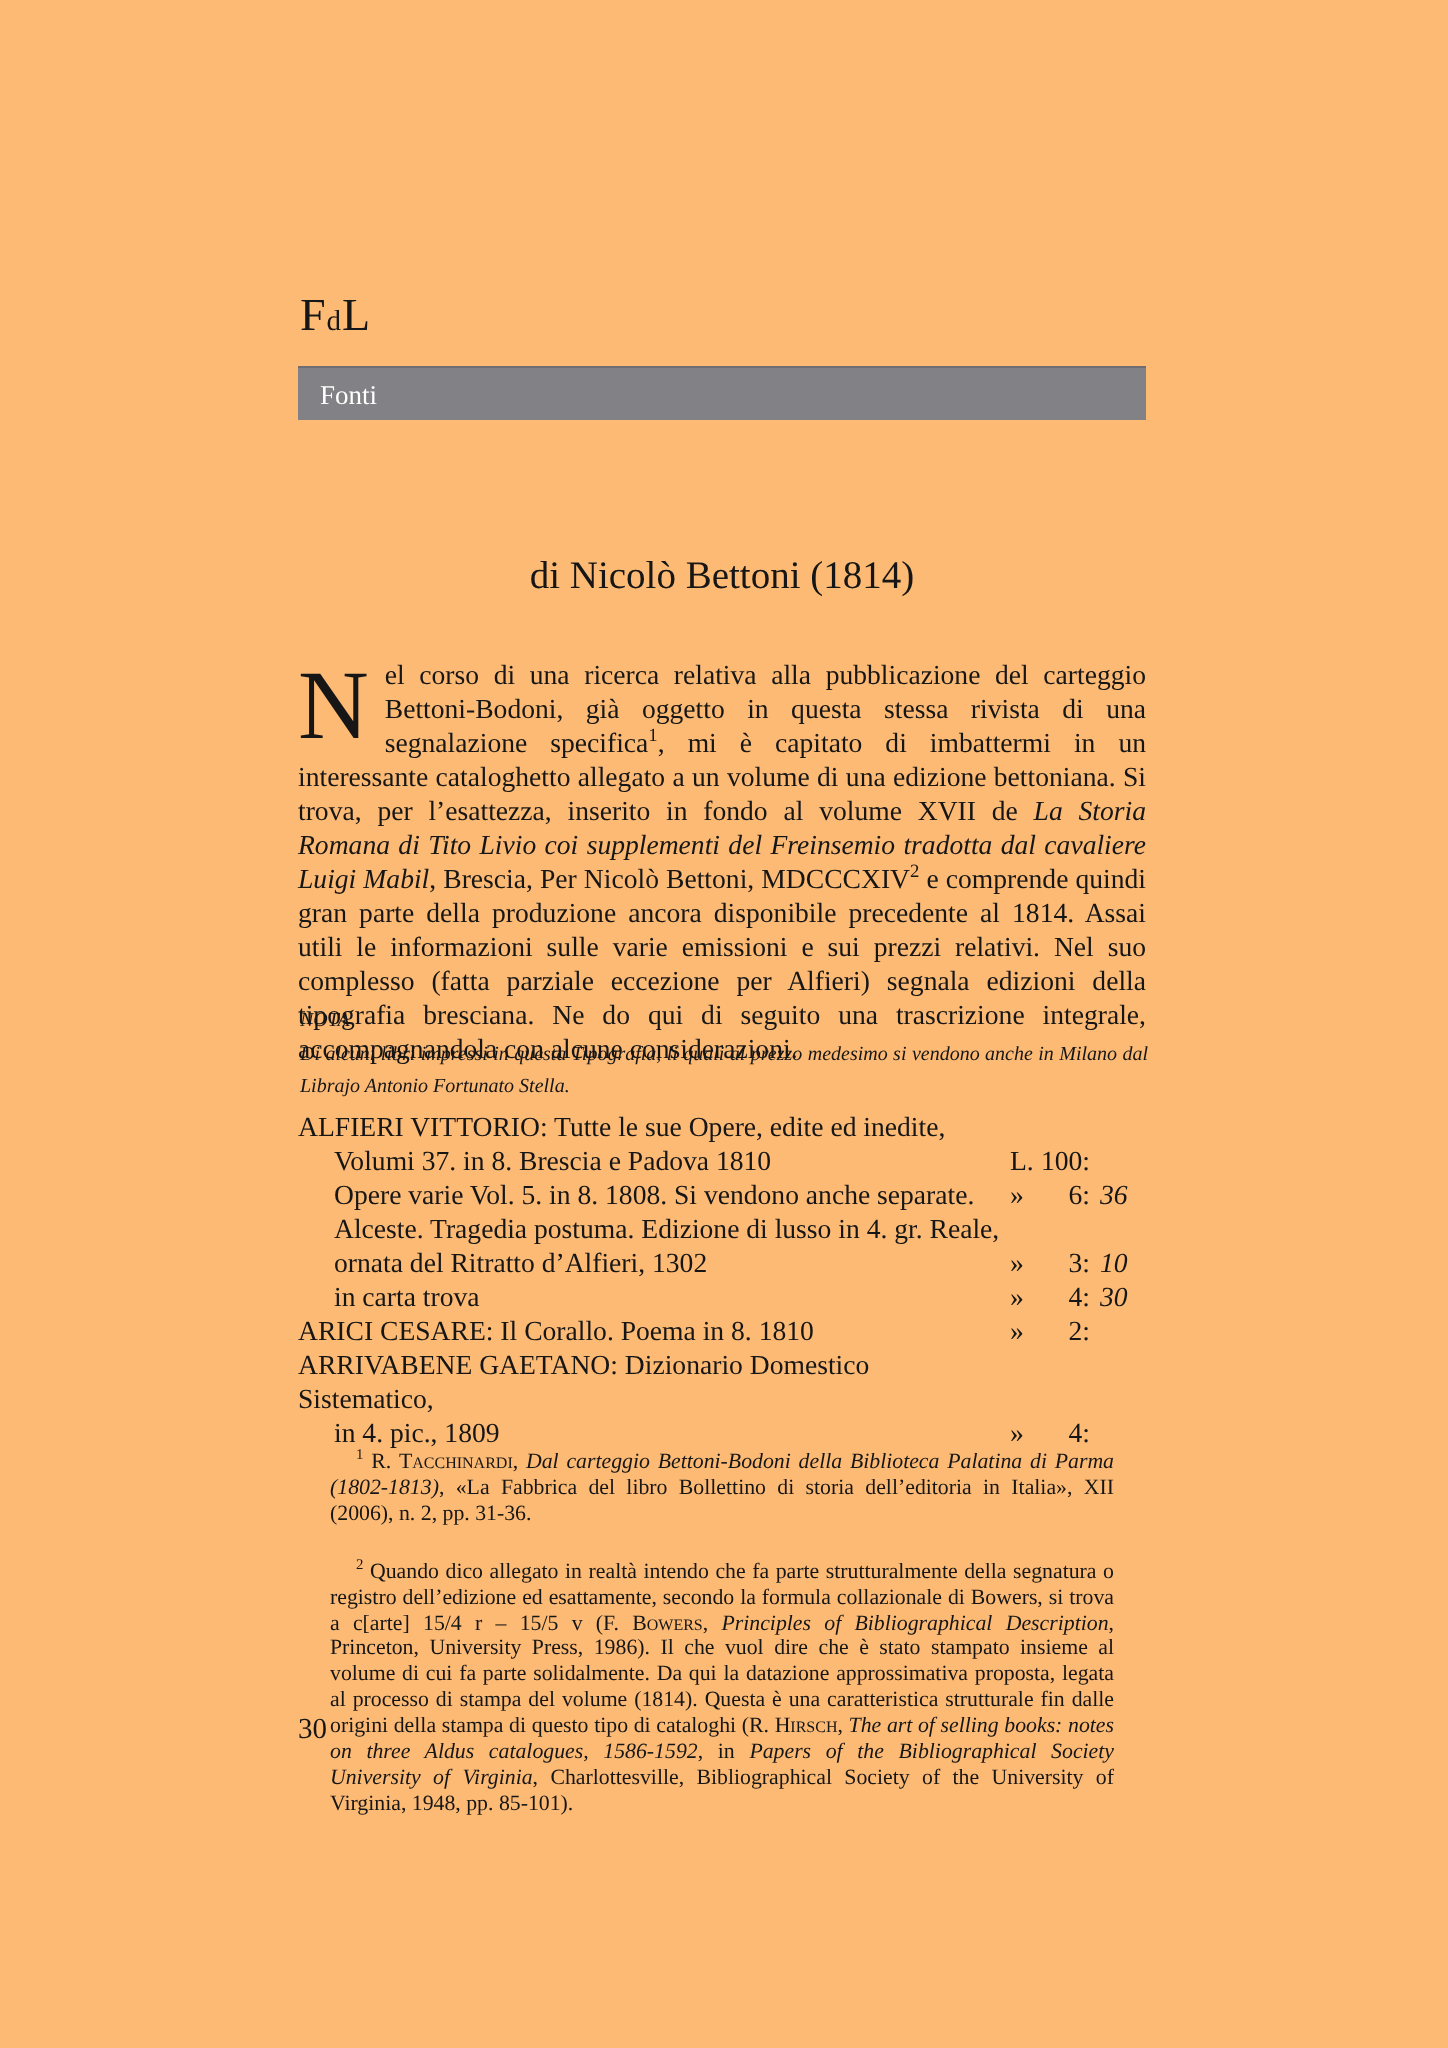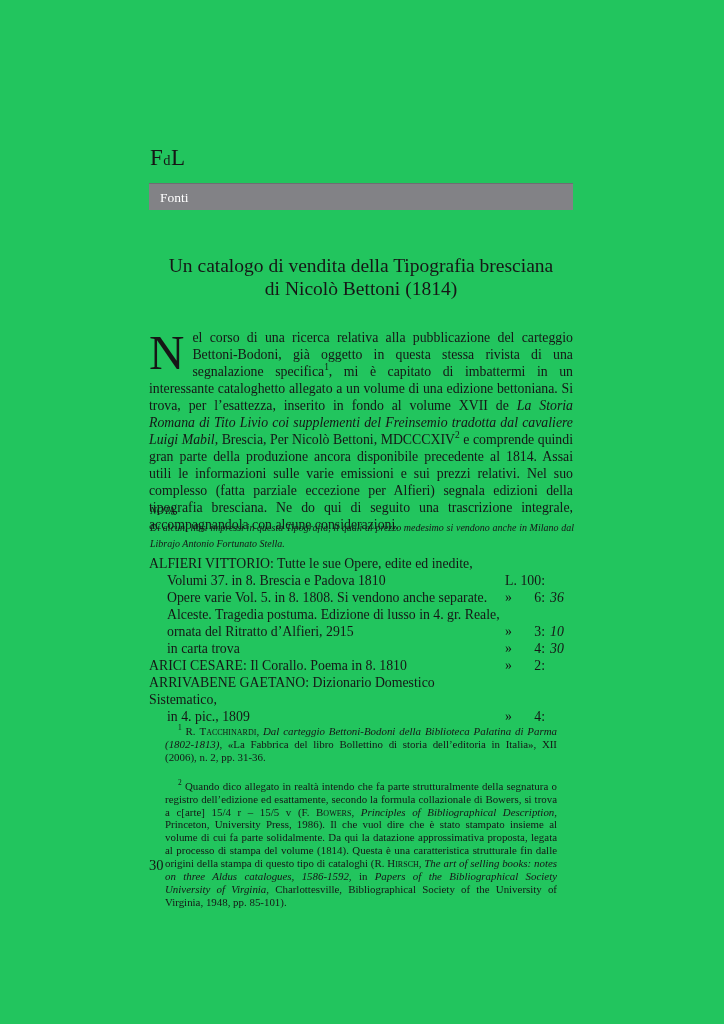--- a/index.html
+++ b/index.html
@@ -56,29 +56,29 @@
   
   .it{font-style:italic;}
   .sc{font-variant:small-caps;}
   .sup{vertical-align:super;font-size:0.68em;line-height:0;}
   
   .page-number{position:absolute;left:149px;top:857px;font-size:14.5px;}
 </style>
 </head>
 <body>
 
-<div class="page" style="color: rgb(22, 22, 22); background: #22c55e;">
+<div class="page" style="color: rgb(22, 22, 22); background: #fdba74;">
 
   <div class="logo"><span>F</span><span class="logo-small">d</span><span>L</span></div>
 
   <div class="section-band" style="background: rgb(130, 130, 134); color: rgb(255, 255, 255);">
     <span>Fonti</span>
   </div>
 
-  <h1 class="title"><span>Un catalogo di vendita della Tipografia bresciana</span><br><span>di Nicolò Bettoni (1814)</span></h1>
+  <h1 class="title"><br><span>di Nicolò Bettoni (1814)</span></h1>
 
   <p class="body-par"><span class="dropcap">N</span><span><span>el corso di una ricerca relativa alla pubblicazione del carteggio Bettoni-Bodoni, già oggetto in questa stessa rivista di una segnalazione specifica</span><span class="sup">1</span><span>, mi è capitato di imbattermi in un interessante cataloghetto allegato a un volume di una edizione bettoniana. Si trova, per l’esattezza, inserito in fondo al volume XVII de </span><span class="it">La Storia Romana di Tito Livio coi supplementi del Freinsemio tradotta dal cavaliere Luigi Mabil</span><span>, Brescia, Per Nicolò Bettoni, MDCCCXIV</span><span class="sup">2</span><span> e comprende quindi gran parte della produzione ancora disponibile precedente al 1814. Assai utili le informazioni sulle varie emissioni e sui prezzi relativi. Nel suo complesso (fatta parziale eccezione per Alfieri) segnala edizioni della tipografia bresciana. Ne do qui di seguito una trascrizione integrale, accompagnandola con alcune considerazioni.</span></span></p>
 
   <div class="nota">
     <div class="nota-head">NOTA</div>
     <div class="nota-text"><span class="it">Di alcuni libri impressi in questa Tipografia, li quali al prezzo medesimo si vendono anche in Milano dal Librajo Antonio Fortunato Stella.</span></div>
   </div>
 
   <div class="catalog">
       <div class="crow">
@@ -107,21 +107,21 @@
       </div>
       <div class="crow">
         <span class="ctext ind">Alceste. Tragedia postuma. Edizione di lusso in 4. gr. Reale,</span>
         <span class="cpair">
           <span></span>
           <span></span>
         </span>
         <span class="ccents"></span>
       </div>
       <div class="crow">
-        <span class="ctext ind">ornata del Ritratto d’Alfieri, 2915</span>
+        <span class="ctext ind">ornata del Ritratto d’Alfieri, 1302</span>
         <span class="cpair">
           <span>»</span>
           <span>3:</span>
         </span>
         <span class="ccents">10</span>
       </div>
       <div class="crow">
         <span class="ctext ind">in carta trova</span>
         <span class="cpair">
           <span>»</span>

